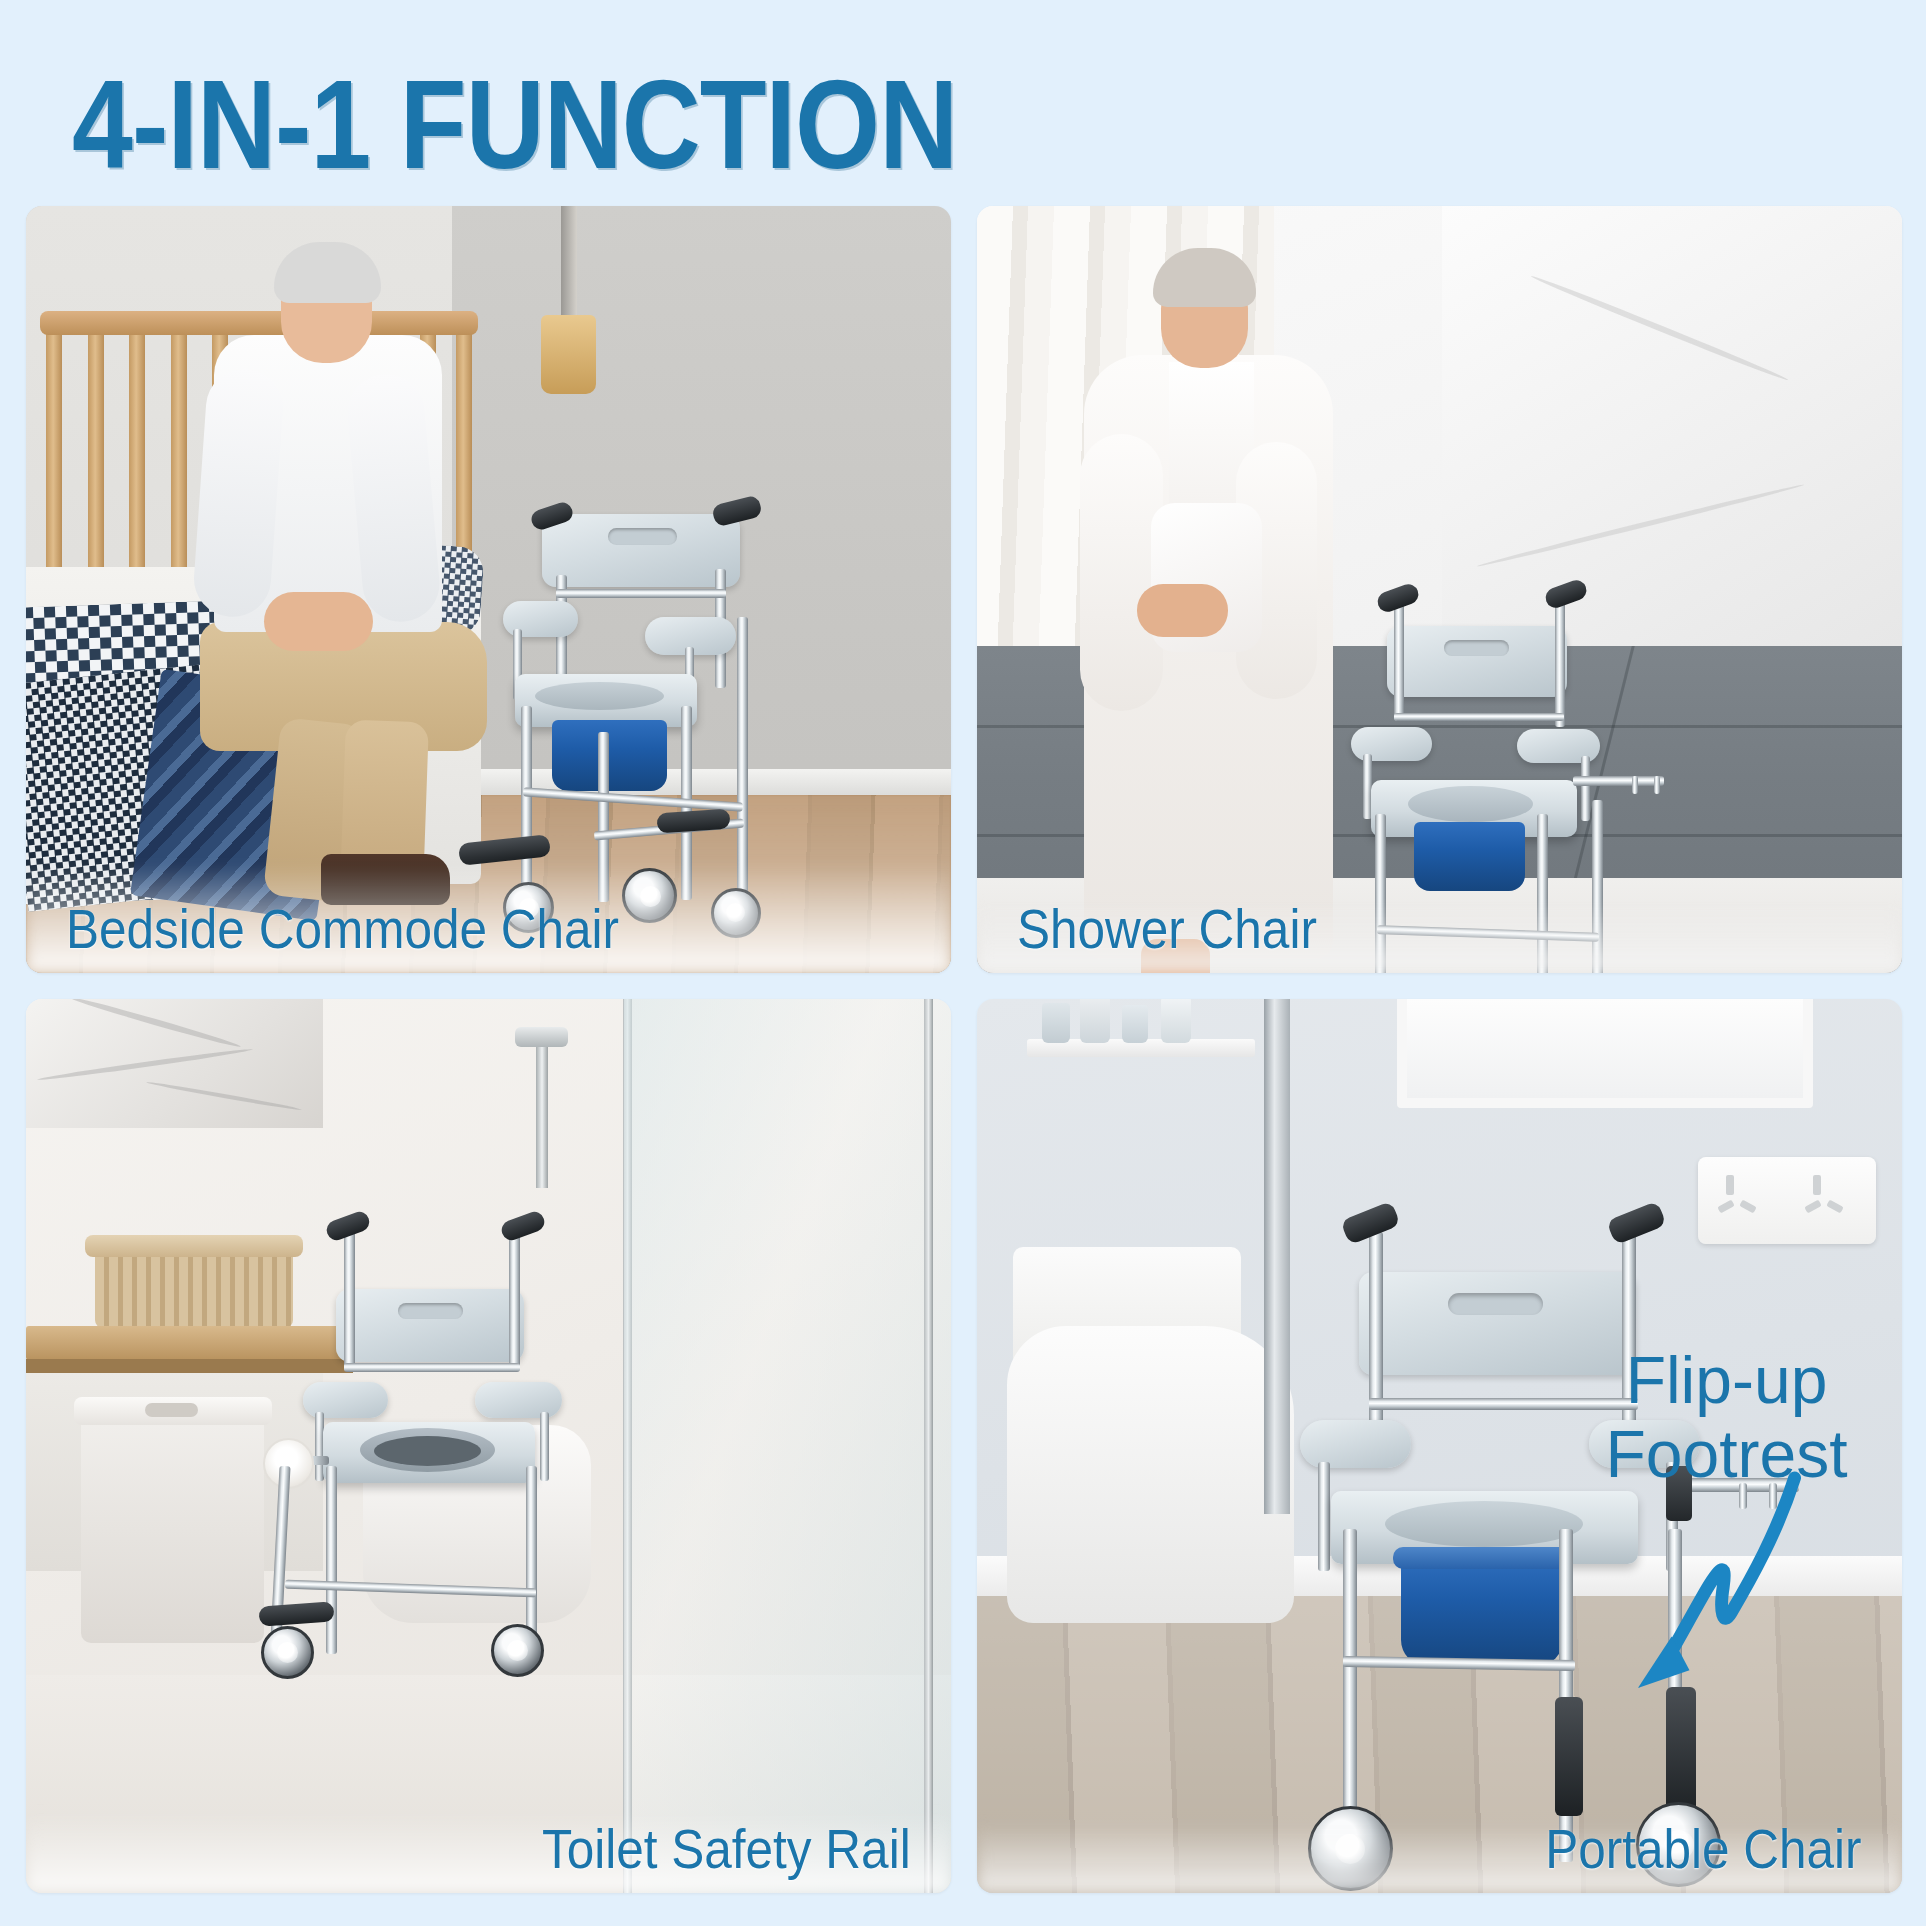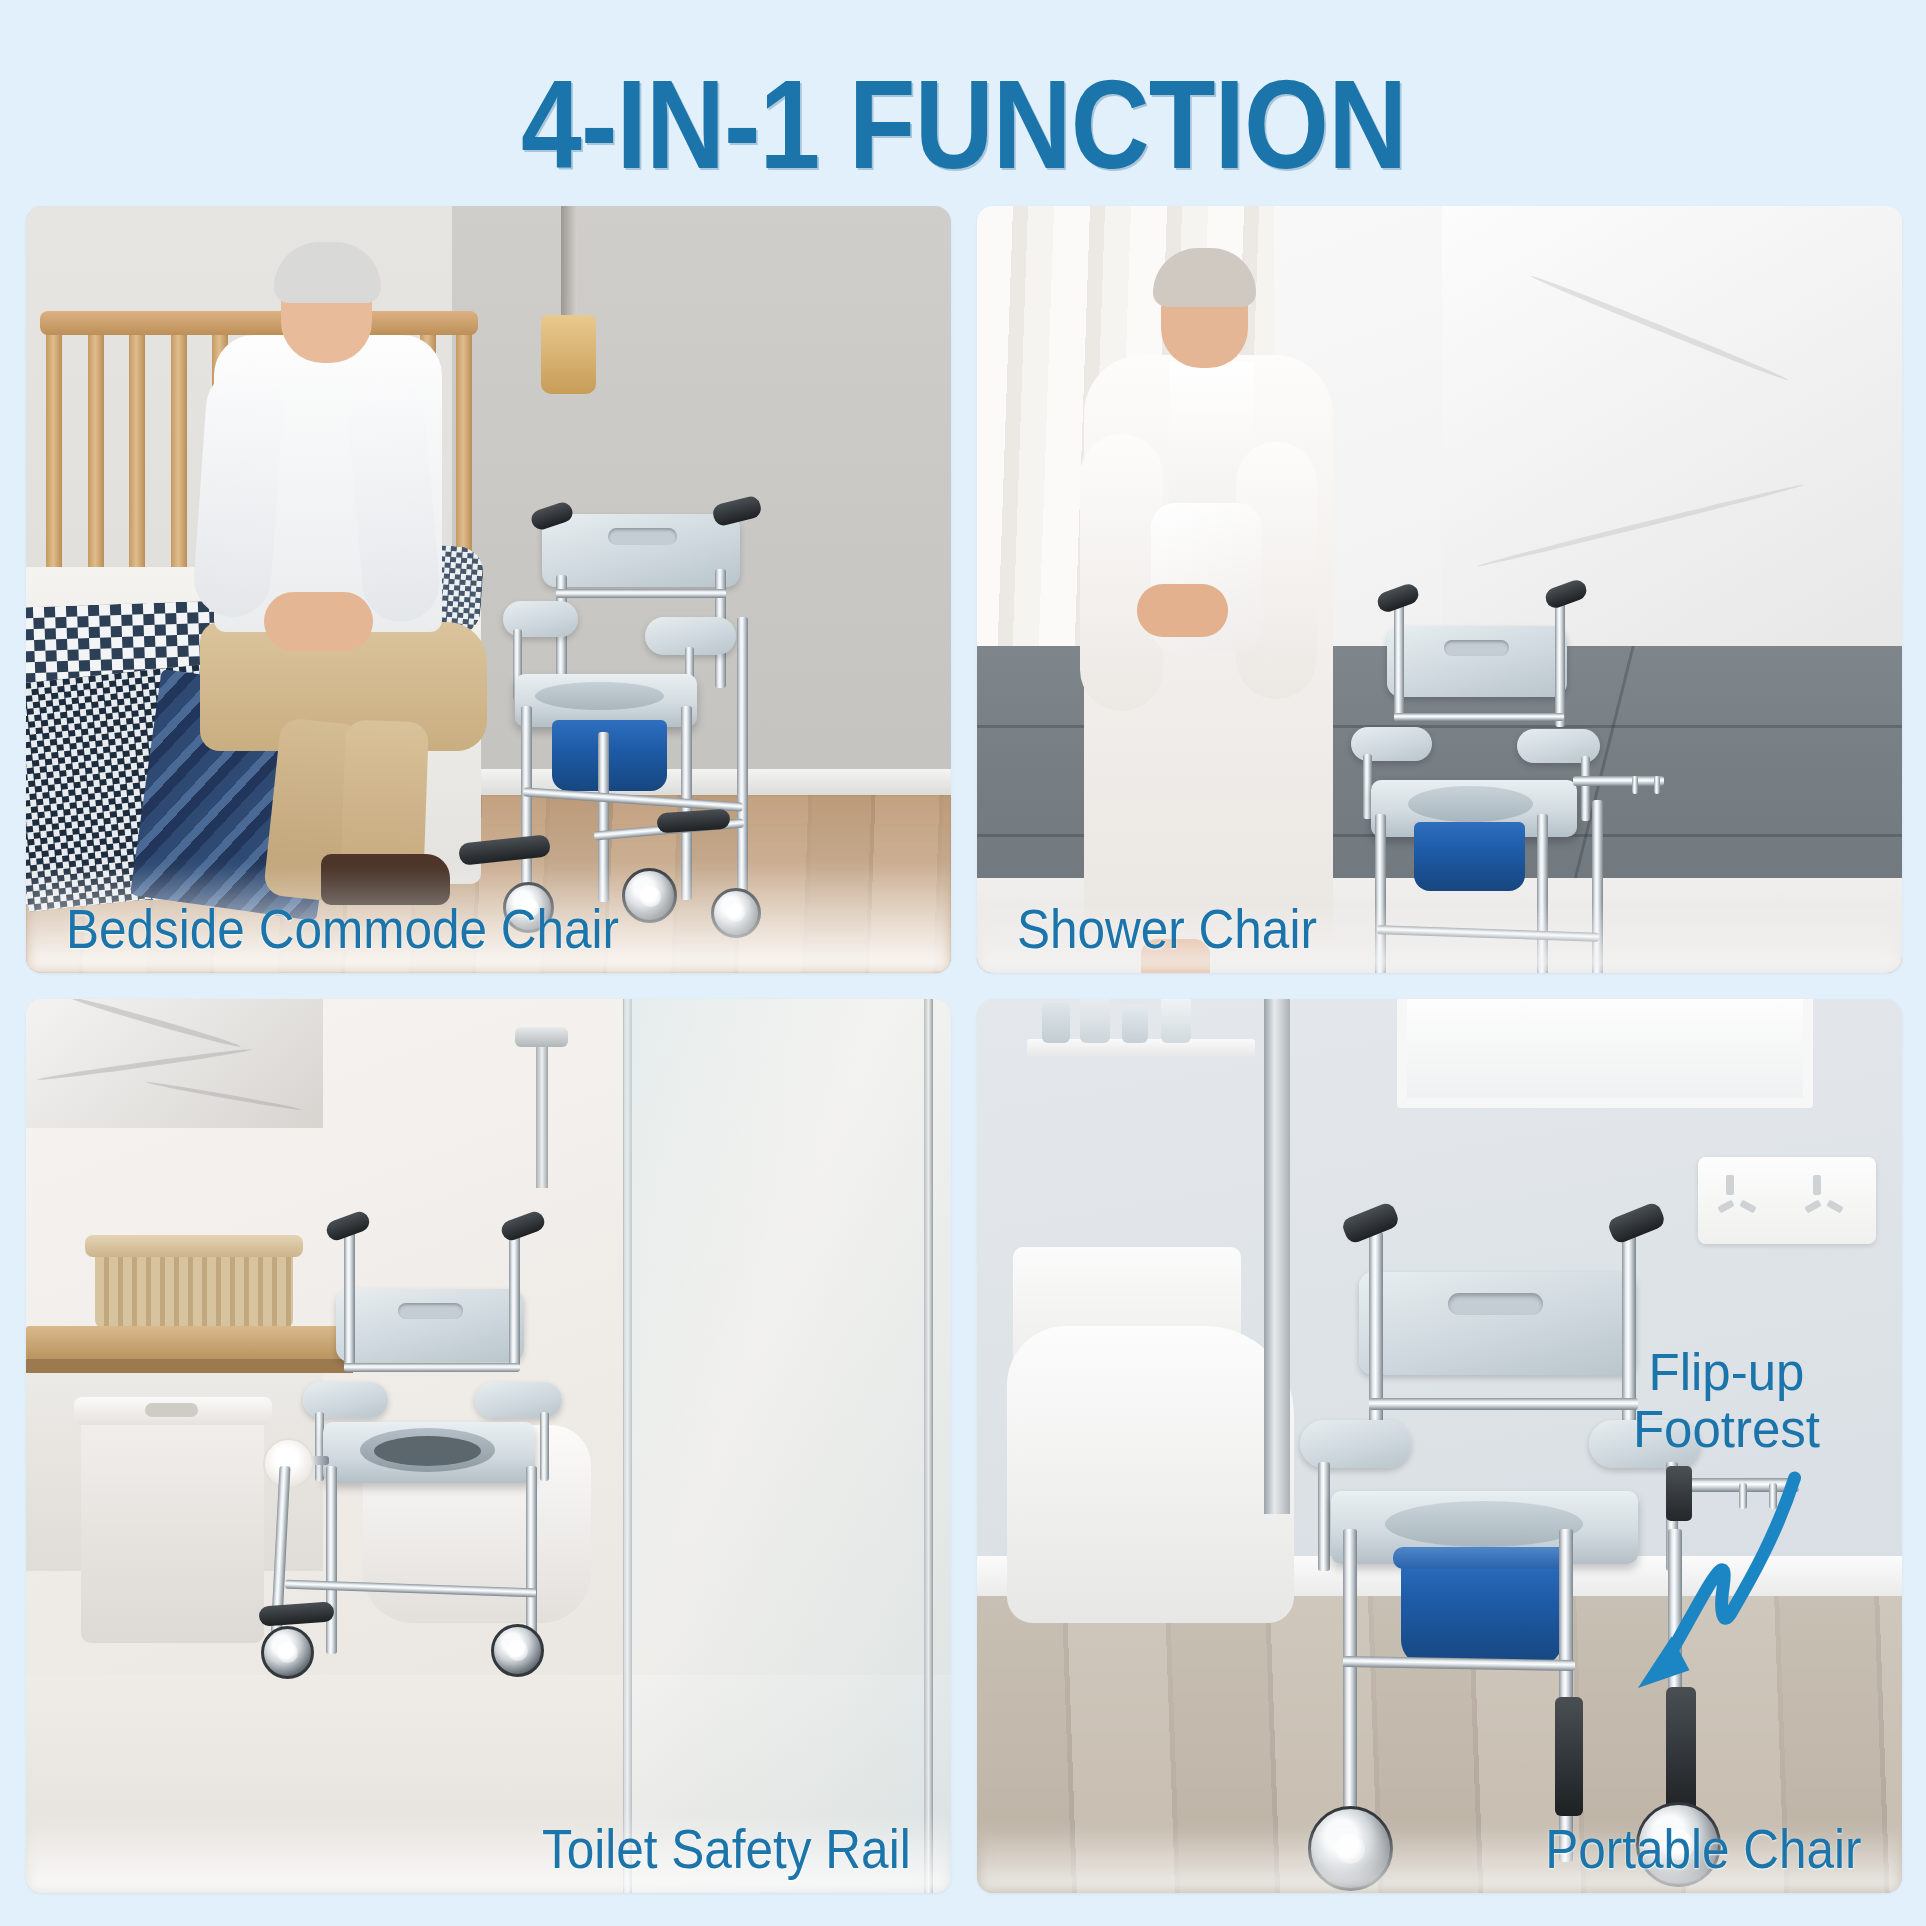--- a/index.html
+++ b/index.html
@@ -7,21 +7,21 @@
   body{
     background:#e2f0fc;
     font-family:"Liberation Sans", sans-serif;
     overflow:hidden;
     position:relative;
   }
 
   
   #title-bar{
     position:absolute; left:0; top:61px; width:100%;
-    text-align:center;
+    text-align:left;
   }
   #title-text{
     display:inline-block;
     font-family:"Liberation Sans", sans-serif;
     font-weight:bold;
     font-size:127px;
     line-height:1.0;
     letter-spacing:-1px;
     color:#1b75ab;
     transform:scaleX(0.86);
@@ -173,21 +173,21 @@
   #p4-toilet{ left:30px; top:327px; width:287px; height:297px; background:linear-gradient(180deg,#fcfcfc,#e7e7e6); border-radius:59px 89px 26px 26px; }
   #p4-tank{ left:36px; top:248px; width:228px; height:129px; background:linear-gradient(180deg,#fbfbfb,#ececea); border-radius:10px; }
   #p4chair{ left:297px; top:233px; width:515px; height:673px; }
 
   
   #annot{
     position:absolute; right:22px; top:345px; width:307px;
     text-align:center;
     font-family:"Liberation Sans", sans-serif;
     font-weight:400;
-    font-size:51px;
+    font-size:66px;
     line-height:1.12;
     color:#1b75ab;
   }
   #annot-arrow{ position:absolute; right:36px; top:465px; width:238px; height:238px; }
 </style>
 </head>
 <body>
 
 <div id="title-bar">
   <div id="title-text">4-IN-1 FUNCTION</div>

